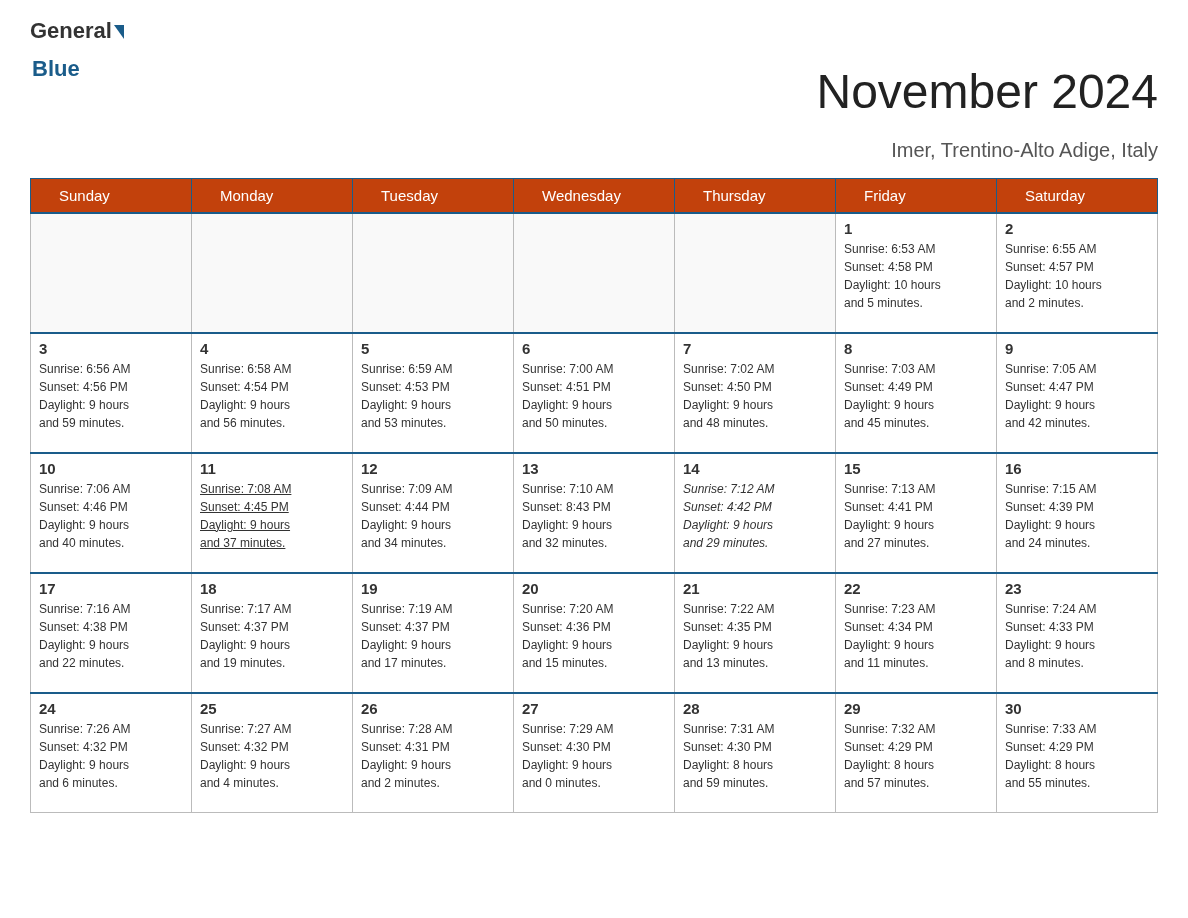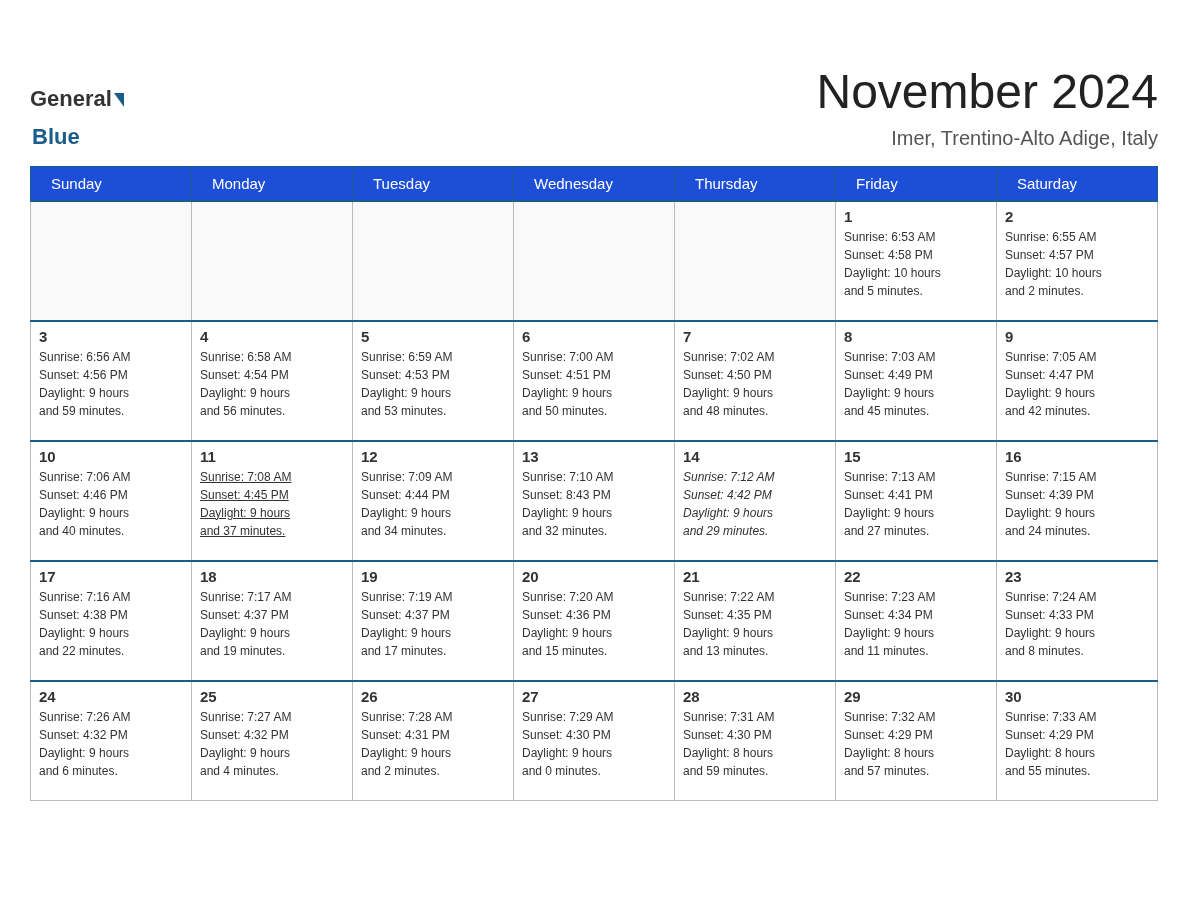--- a/index.html
+++ b/index.html
@@ -7,21 +7,21 @@
       font-family: Arial, sans-serif;
       background: #fff;
       color: #333;
       width: 1188px;
       min-height: 918px;
       padding: 20px 30px;
     }
     .header {
       display: flex;
       justify-content: space-between;
-      align-items: flex-end;
+      align-items: flex-start;
       margin-bottom: 16px;
       gap: 33px;
     }
     .logo {
       display: flex;
       flex-direction: column;
       align-items: flex-start;
     }
     .logo-text {
       display: flex;
@@ -53,33 +53,33 @@
     .month-title {
       font-size: 48px;
       font-weight: normal;
       color: #222;
       line-height: 1.1;
       margin-top: 46px;
     }
     .location-title {
       font-size: 20px;
       color: #555;
-      margin-top: 8px;
+      margin-top: 20px;
     }
     .calendar {
       width: 100%;
       border-collapse: collapse;
       border: 1px solid #aaa;
     }
     .calendar th {
-      background-color: #1d4ed8;
+      background-color: #c2410c;
       color: #fff;
       font-size: 15px;
       font-weight: normal;
-      padding: 8px 20px;
+      padding: 8px 28px;
       text-align: left;
       border: 1px solid #1a5c8a;
     }
     .calendar td {
       vertical-align: top;
       padding: 6px 8px;
       border: 1px solid #bbb;
       width: 14.28%;
       font-size: 12.5px;
       color: #333;

